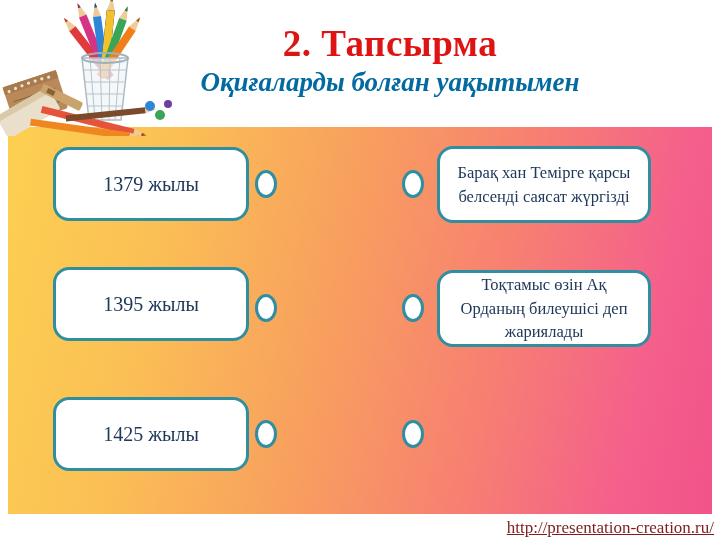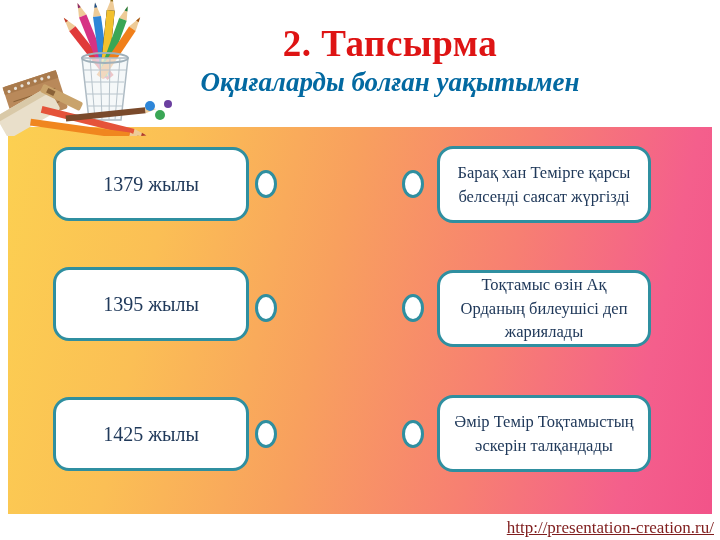--- a/index.html
+++ b/index.html
@@ -178,19 +178,16 @@
   <div class="oval rcol ovrow0"></div>
   <div class="oval rcol ovrow1"></div>
   <div class="oval rcol ovrow2"></div>
 
   <div class="mbox right row0">
     <span>Барақ хан Темірге қарсы белсенді саясат жүргізді</span>
   </div>
   <div class="mbox right row1">
     <span>Тоқтамыс өзін Ақ Орданың билеушісі деп жариялады</span>
   </div>
-  <div class="mbox right row2">
-    <span>Әмір Темір Тоқтамыстың әскерін талқандады</span>
-  </div>
 
 </div>
 
 <a class="footer-link">http://presentation-creation.ru/</a>
 
 </body></html>

